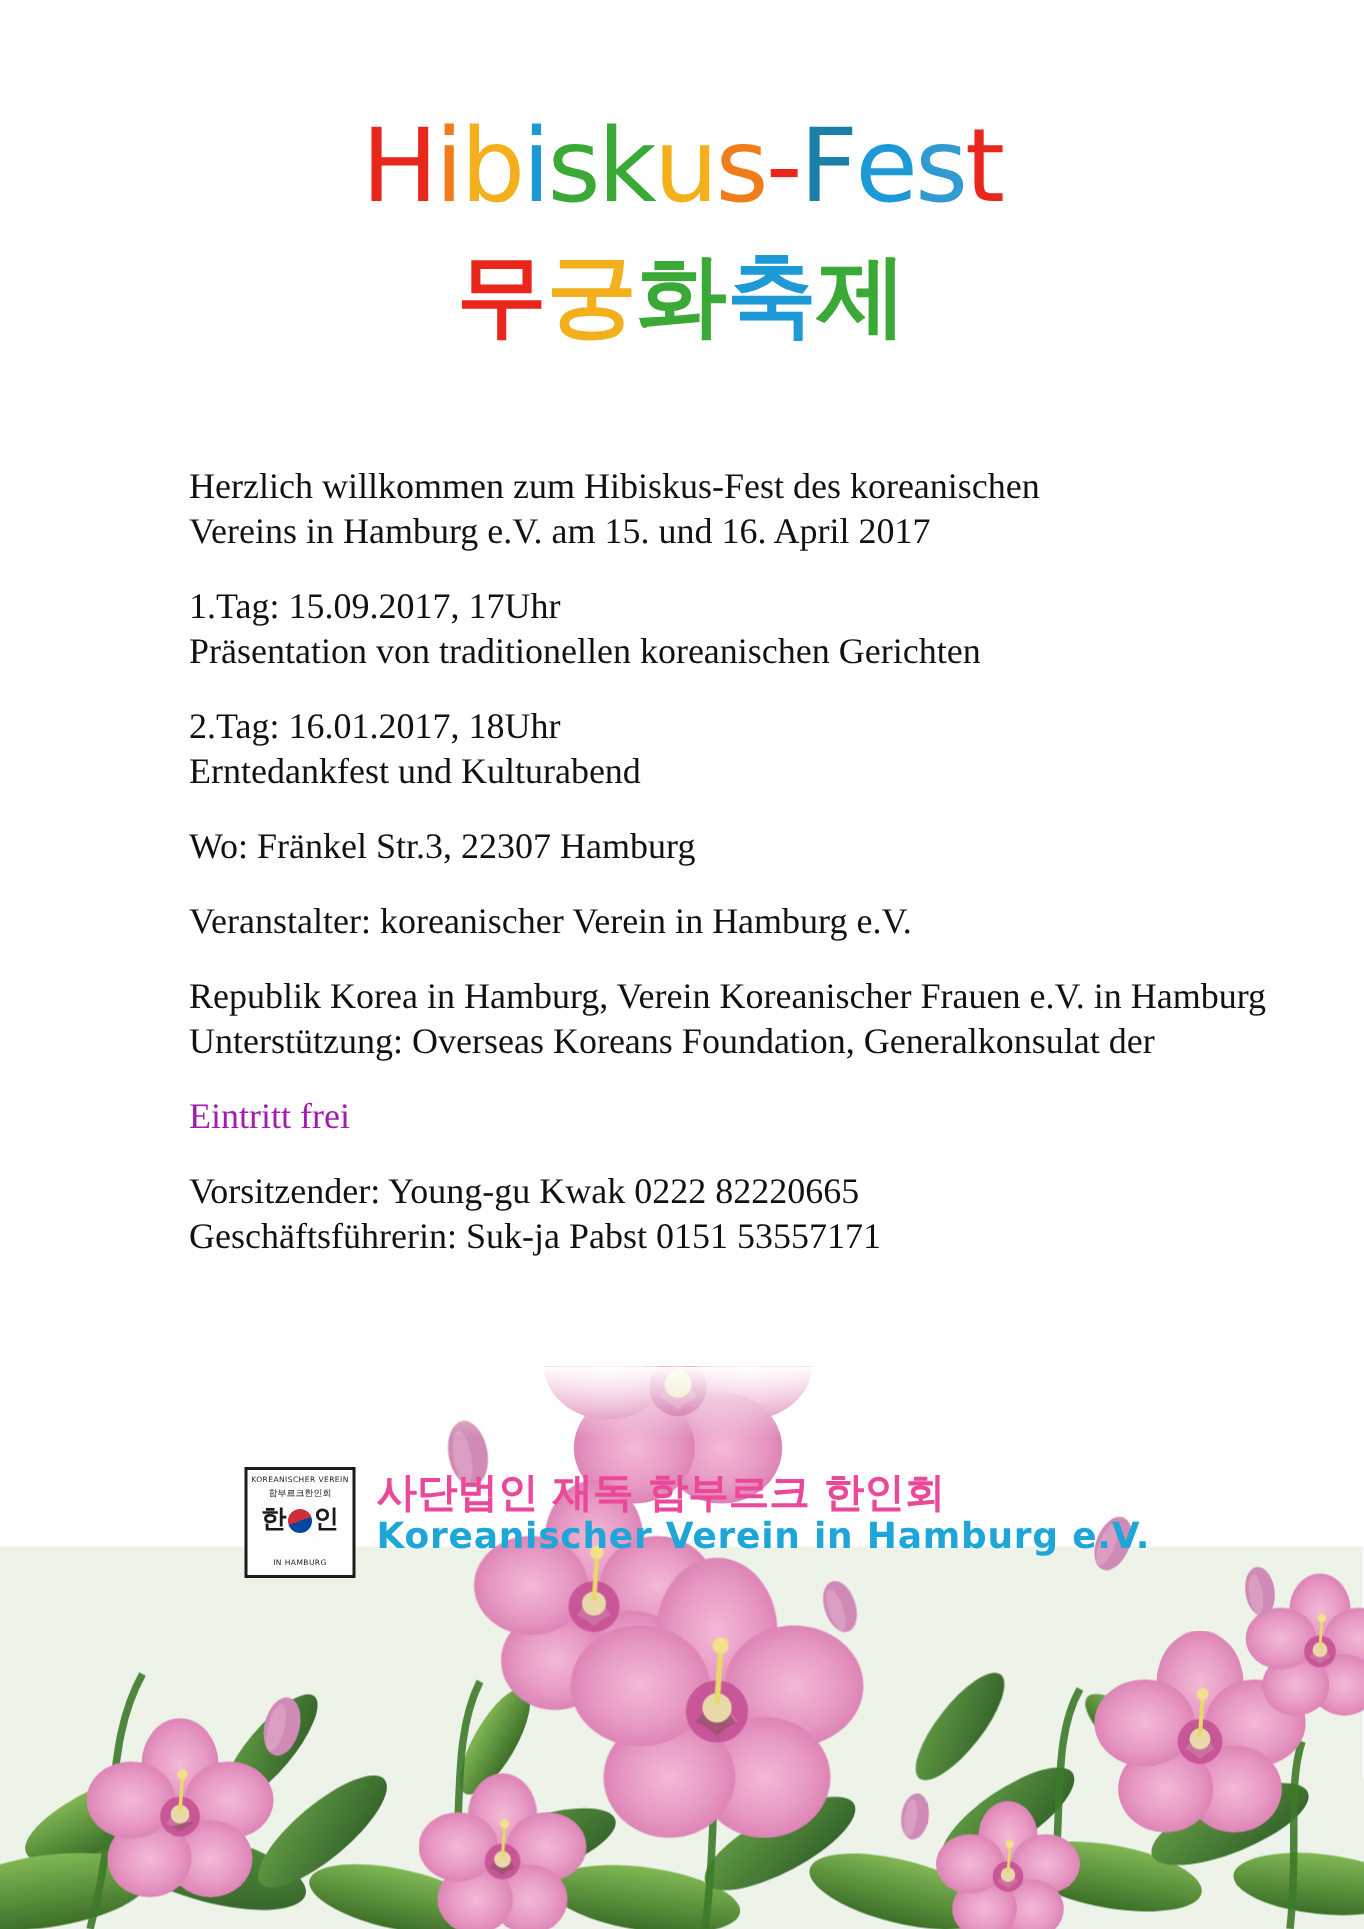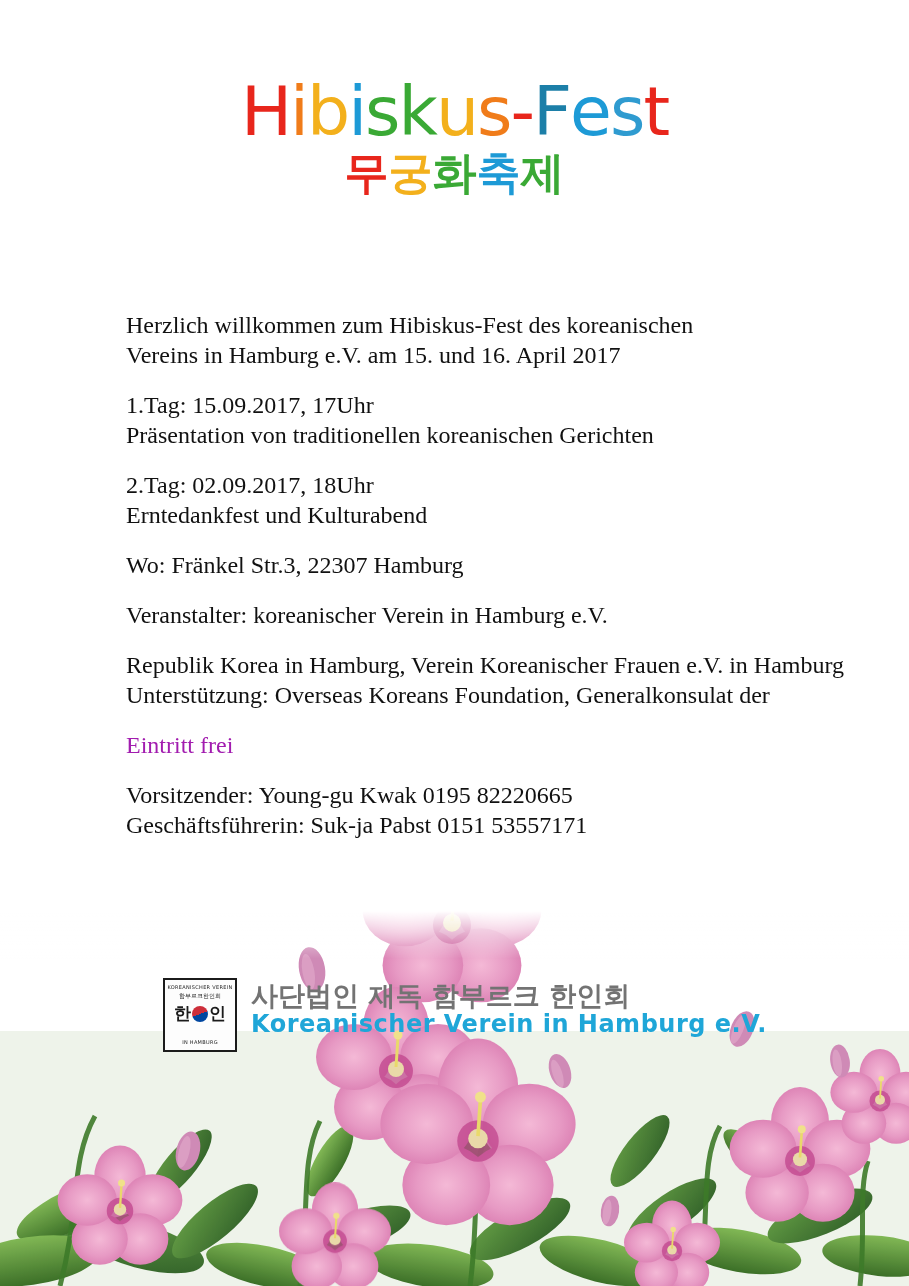--- a/index.html
+++ b/index.html
@@ -29,23 +29,23 @@
     font-weight: 400;
     font-size: 68px;
     letter-spacing: -2px;
     line-height: 1.0;
     white-space: nowrap;
   }
   .title-latin span { display: inline-block; }
   .title-korean {
     font-family: "DejaVu Sans", sans-serif;
     font-weight: 700;
-    font-size: 44px;
+    font-size: 60px;
     line-height: 1.05;
-    margin-top: 4px;
+    margin-top: 20px;
     white-space: nowrap;
   }
   .title-korean span { display: inline-block; }
 
   
   .body-copy {
     position: absolute;
     top: 310px;
     left: 126px;
     width: 760px;
@@ -126,21 +126,21 @@
     display: inline-block;
   }
   .assoc-text {
     margin-left: 14px;
     padding-top: 2px;
   }
   .assoc-kr {
     font-family: "DejaVu Sans", sans-serif;
     font-weight: 700;
     font-size: 27px;
-    color: #737373;
+    color: #ec4899;
     line-height: 1.15;
     white-space: nowrap;
   }
   .assoc-de {
     font-family: "DejaVu Sans", sans-serif;
     font-weight: 700;
     font-size: 24px;
     color: #1fa6d8;
     line-height: 1.15;
     letter-spacing: 0.5px;
@@ -170,38 +170,38 @@
 <div class="body-copy">
     <div class="para">
       <span class="line">Herzlich willkommen zum Hibiskus-Fest des koreanischen</span>
       <span class="line">Vereins in Hamburg e.V.  am 15. und 16. April 2017</span>
     </div>
     <div class="para">
       <span class="line">1.Tag: 15.09.2017, 17Uhr</span>
       <span class="line">Präsentation von traditionellen koreanischen Gerichten</span>
     </div>
     <div class="para">
-      <span class="line">2.Tag: 02.09.2017, 18Uhr</span>
+      <span class="line">2.Tag: 16.01.2017, 18Uhr</span>
       <span class="line">Erntedankfest und Kulturabend</span>
     </div>
     <div class="para">
       <span class="line">Wo: Fränkel Str.3, 22307 Hamburg</span>
     </div>
     <div class="para">
       <span class="line">Veranstalter: koreanischer Verein in Hamburg e.V.</span>
     </div>
     <div class="para">
       <span class="line">Republik Korea in Hamburg, Verein Koreanischer Frauen e.V.  in Hamburg</span>
       <span class="line">Unterstützung: Overseas Koreans Foundation, Generalkonsulat der</span>
     </div>
     <div class="para accent">
       <span class="line">Eintritt frei</span>
     </div>
     <div class="para">
-      <span class="line">Vorsitzender: Young-gu Kwak 0195 82220665</span>
+      <span class="line">Vorsitzender: Young-gu Kwak 0222 82220665</span>
       <span class="line">Geschäftsführerin: Suk-ja Pabst 0151 53557171</span>
     </div>
   </div>
 
 <div class="floral">
   <svg width="909" height="375" viewBox="0 0 909 375" xmlns="http://www.w3.org/2000/svg" aria-hidden="true">
     <defs>
       <radialGradient id="petal" cx="50%" cy="50%" r="60%">
         <stop offset="0%" stop-color="#f4b9d6"></stop>
         <stop offset="55%" stop-color="#e79ac4"></stop>

